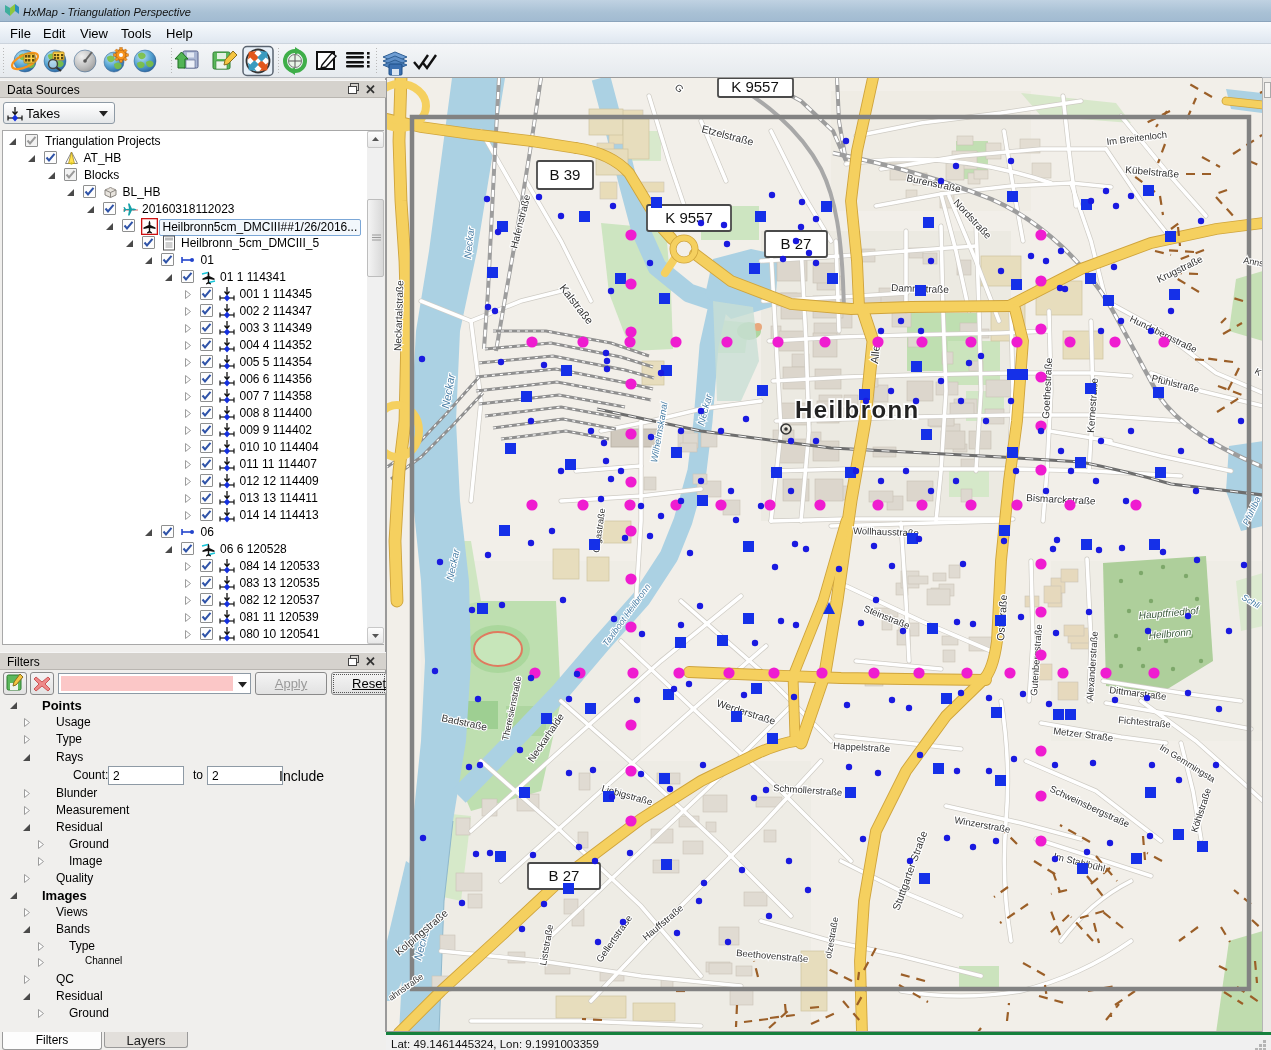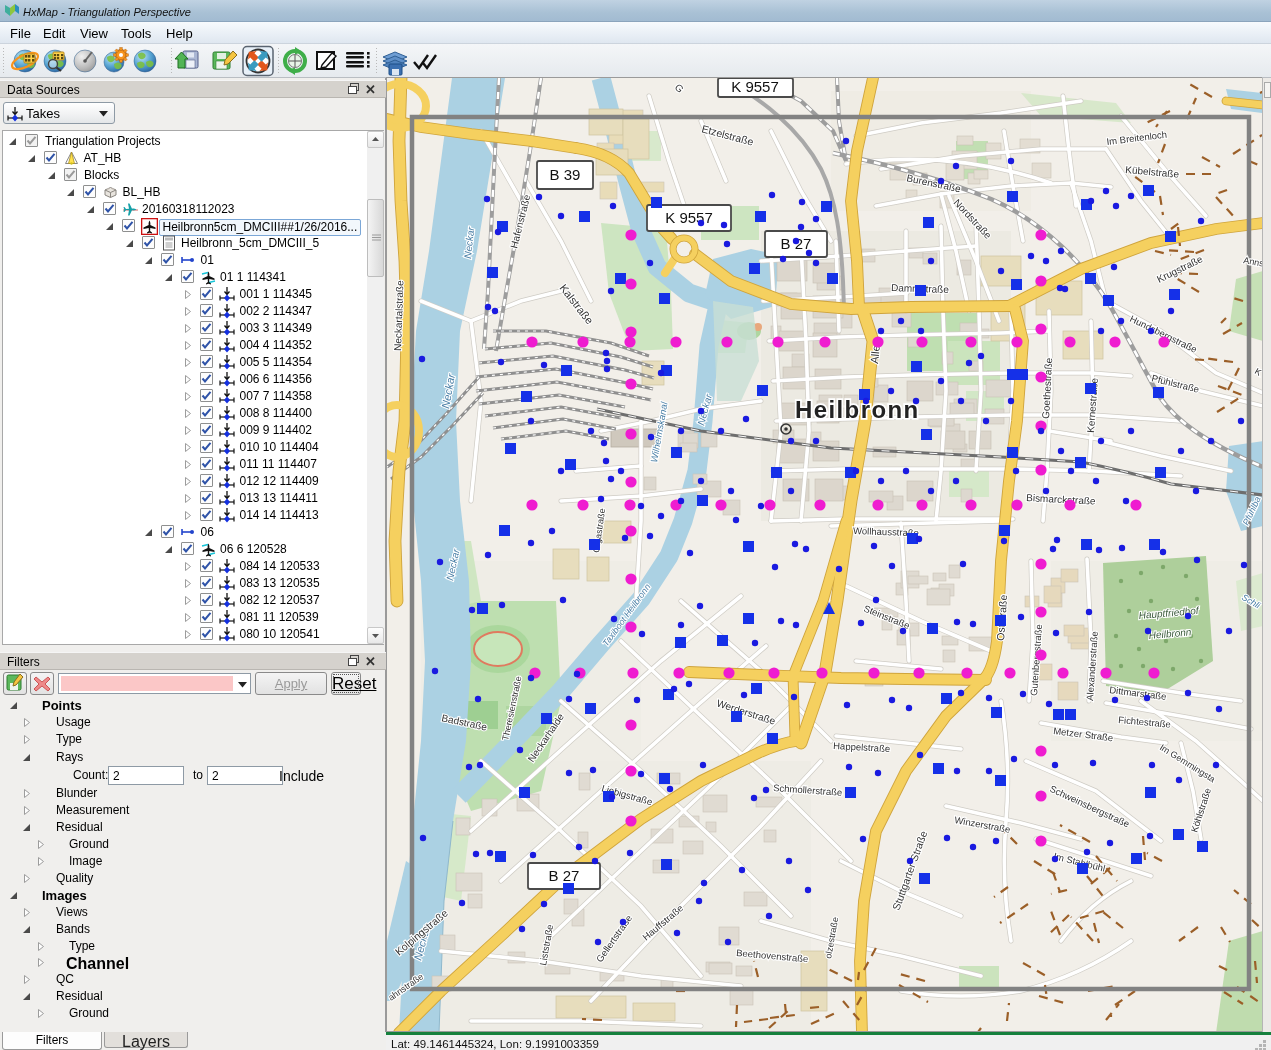--- a/index.html
+++ b/index.html
@@ -617,21 +617,21 @@
     <div class="btn" style="left:30px;top:594px;width:24px;height:23px"><svg width="22" height="21" viewBox="0 0 22 21">
         <path d="M5 4 L11 9 L17 4 L19 6 L14 11 L19 16 L17 18 L11 13 L5 18 L3 16 L8 11 L3 6 Z" fill="#e88" stroke="#c55"></path>
       </svg></div>
     <div class="abs" style="left:58px;top:595px;width:193px;height:21px;background:#fff;border:1px solid #8e9aa5;">
       <div class="abs" style="left:2px;top:2px;width:172px;height:15px;background:#fbc7c7"></div>
       <svg class="abs" style="left:179px;top:8px" width="10" height="6">
         <path d="M0 0 L9 0 L4.5 5.5 Z" fill="#222"></path>
       </svg>
     </div>
     <div class="btn" style="left:255px;top:594px;width:72px;height:23px;text-align:center;font-size:13px;color:#9a9a9a;line-height:21px">Apply</div>
-    <div class="btn" style="left:331px;top:594px;width:30px;height:23px;text-align:left;font-size:17px;color:#000;line-height:21px;outline:1px dotted #555;outline-offset:-3px">Reset</div>
+    <div class="btn" style="left:331px;top:594px;width:56px;height:23px;text-align:right;font-size:13px;color:#000;line-height:21px;outline:1px dotted #555;outline-offset:-3px">Reset</div>
     <svg class="abs" style="left:9px;top:623px" width="10" height="10">
       <path d="M8 1 L8 8 L1 8 Z" fill="#4a4a4a"></path>
     </svg>
     <div class="abs" style="left:42px;top:620px;font-size:13px;font-weight:bold">Points</div>
     <svg class="abs" style="left:22px;top:640px" width="10" height="10">
       <path d="M2.5 0.5 L7.5 4.5 L2.5 8.5 Z" fill="#fdfdfd" stroke="#9c9c9c"></path>
     </svg>
     <div class="abs" style="left:56px;top:637px;font-size:12px;font-weight:normal">Usage</div>
     <svg class="abs" style="left:22px;top:657px" width="10" height="10">
       <path d="M2.5 0.5 L7.5 4.5 L2.5 8.5 Z" fill="#fdfdfd" stroke="#9c9c9c"></path>
@@ -682,37 +682,37 @@
       <path d="M8 1 L8 8 L1 8 Z" fill="#4a4a4a"></path>
     </svg>
     <div class="abs" style="left:56px;top:844px;font-size:12px;font-weight:normal">Bands</div>
     <svg class="abs" style="left:36px;top:864px" width="10" height="10">
       <path d="M2.5 0.5 L7.5 4.5 L2.5 8.5 Z" fill="#fdfdfd" stroke="#9c9c9c"></path>
     </svg>
     <div class="abs" style="left:69px;top:861px;font-size:12px;font-weight:normal">Type</div>
     <svg class="abs" style="left:36px;top:880px" width="10" height="10">
       <path d="M2.5 0.5 L7.5 4.5 L2.5 8.5 Z" fill="#fdfdfd" stroke="#9c9c9c"></path>
     </svg>
-    <div class="abs" style="left:66px;top:877px;font-size:16px;font-weight:bold">Channel</div>
+    <div class="abs" style="left:85px;top:877px;font-size:10px;font-weight:normal">Channel</div>
     <svg class="abs" style="left:22px;top:897px" width="10" height="10">
       <path d="M2.5 0.5 L7.5 4.5 L2.5 8.5 Z" fill="#fdfdfd" stroke="#9c9c9c"></path>
     </svg>
     <div class="abs" style="left:56px;top:894px;font-size:12px;font-weight:normal">QC</div>
     <svg class="abs" style="left:22px;top:914px" width="10" height="10">
       <path d="M8 1 L8 8 L1 8 Z" fill="#4a4a4a"></path>
     </svg>
     <div class="abs" style="left:56px;top:911px;font-size:12px;font-weight:normal">Residual</div>
     <svg class="abs" style="left:36px;top:931px" width="10" height="10">
       <path d="M2.5 0.5 L7.5 4.5 L2.5 8.5 Z" fill="#fdfdfd" stroke="#9c9c9c"></path>
     </svg>
     <div class="abs" style="left:69px;top:928px;font-size:12px;font-weight:normal">Ground</div>
   </div>
 <div class="abs" id="tabsrow">
     <div class="abs" style="left:2px;top:0;width:100px;height:18px;background:#fdfdfd;border:1px solid #9a9a9a;border-top:none;border-radius:0 0 3px 3px;text-align:center;font-size:12px;padding-top:1px">Filters</div>
-    <div class="abs" style="left:104px;top:0;width:84px;height:16px;background:#e2dfdb;border:1px solid #9a9a9a;border-top:none;border-radius:0 0 3px 3px;text-align:center;font-size:16px;padding-top:1px;color:#222">Layers</div>
+    <div class="abs" style="left:104px;top:0;width:84px;height:16px;background:#e2dfdb;border:1px solid #9a9a9a;border-top:none;border-radius:0 0 3px 3px;text-align:center;font-size:13px;padding-top:1px;color:#222">Layers</div>
   </div>
 <div class="abs" id="statusbar">
     <div class="abs" style="left:5px;top:3px;font-size:11.5px;color:#111">Lat: 49.1461445324, Lon: 9.1991003359</div>
     <svg class="abs" style="left:869px;top:5px" width="12" height="12">
       <g fill="#b5b5b5">
         <rect x="8" y="0" width="3" height="3"></rect>
         <rect x="8" y="4" width="3" height="3"></rect>
         <rect x="8" y="8" width="3" height="3"></rect>
         <rect x="4" y="4" width="3" height="3"></rect>
         <rect x="4" y="8" width="3" height="3"></rect>

